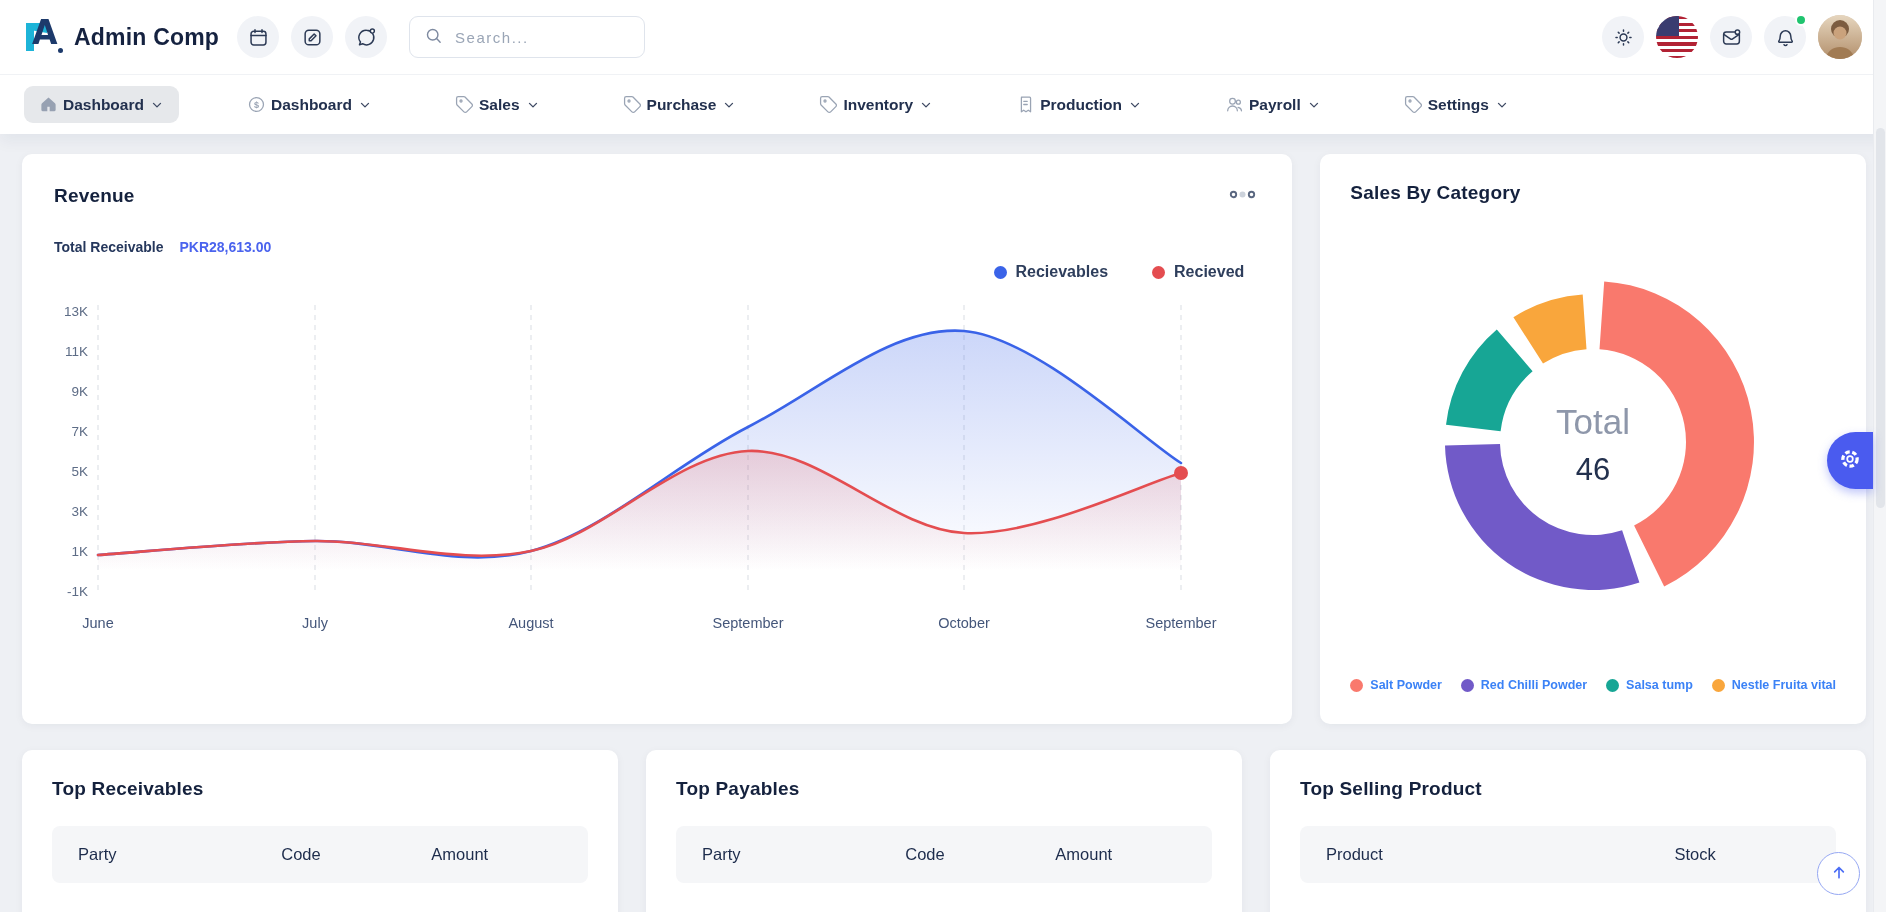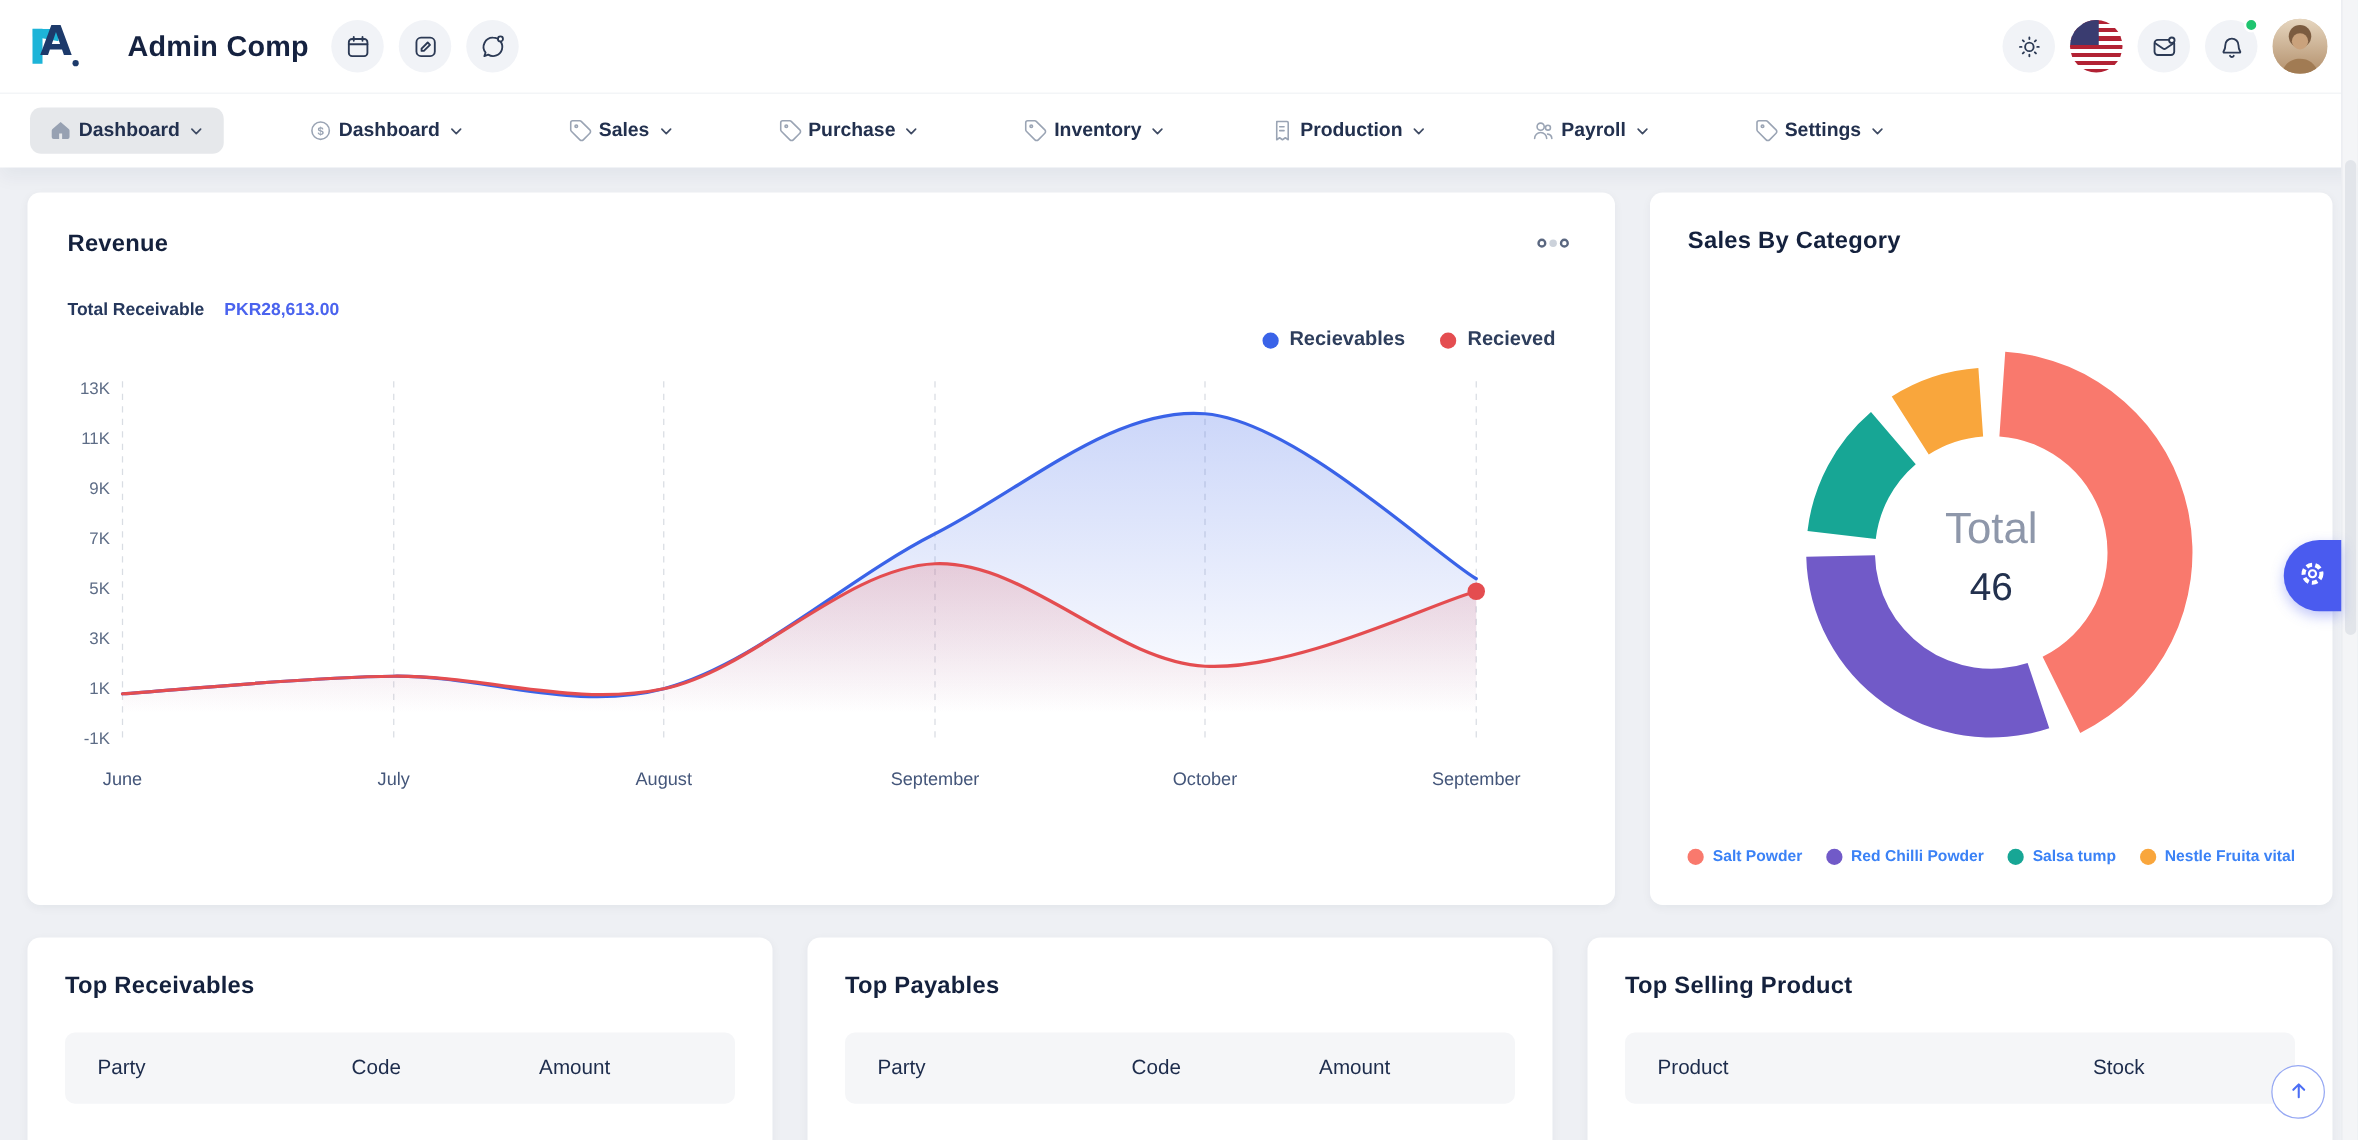--- a/index.html
+++ b/index.html
@@ -8,21 +8,21 @@
     width:1886px; height:912px; overflow:hidden; position:relative;
     background:#eef0f4; font-family:"Liberation Sans", sans-serif; color:#1c2b4a;
   }
   
   .header { height:74px; background:#fff; display:flex; align-items:center; padding:0 24px; gap:12px; position:relative; z-index:5; }
   .logo { position:relative; width:38px; height:36px; flex:0 0 auto; }
   .logo-bar-v { position:absolute; left:2px; top:4px; width:8px; height:28px; background:#1db4d8; }
   .logo-bar-h { position:absolute; left:2px; top:4px; width:21px; height:10px; background:#1db4d8; clip-path:polygon(0 0,100% 0,100% 100%,0 62%); }
   .logo-a { position:absolute; left:8px; top:-6px; font-size:33px; font-weight:800; color:#1d3a6b; font-family:"DejaVu Sans",sans-serif; }
   .logo-dot { position:absolute; right:-1px; bottom:2px; width:5px; height:5px; border-radius:50%; background:#1d3a6b; }
-  .brand { font-size:23px; font-weight:700; color:#152240; letter-spacing:.2px; margin-right:6px; white-space:nowrap;margin-left:28px; }
+  .brand { font-size:23px; font-weight:700; color:#152240; letter-spacing:.2px; margin-right:6px; white-space:nowrap; }
   .icon-btn { width:42px; height:42px; border-radius:50%; background:#f1f3f7; border:none; display:flex; align-items:center; justify-content:center; cursor:pointer; position:relative; padding:0; color:#2c3a55; }
   .icon-btn svg { display:block; }
   .search { width:236px; height:42px; border:1.5px solid #dfe4ec; border-radius:9px; display:flex; align-items:center; gap:10px; padding:0 14px; margin-left:10px; background:#fff; color:#8d99ab; }
   .search input { border:none; outline:none; background:transparent; width:100%; font-size:15px; letter-spacing:1.5px; color:#33405c; font-family:"Liberation Sans",sans-serif; }
   .search input::placeholder { color:#9aa5b6; }
   .header-right { margin-left:auto; display:flex; align-items:center; gap:12px; }
   .flag-btn { width:42px; height:42px; border-radius:50%; border:none; padding:0; overflow:hidden; position:relative; cursor:pointer; background:repeating-linear-gradient(180deg,#b22234 0 3.3px,#ffffff 3.3px 6.6px); }
   .flag-canton { position:absolute; left:0; top:0; width:55%; height:48%; background:#3a3c70; }
   .green-dot { position:absolute; top:-2px; right:-1px; width:12px; height:12px; border-radius:50%; background:#1fc46f; border:2px solid #fff; }
   .avatar { width:44px; height:44px; border-radius:50%; overflow:hidden; border:none; padding:0; cursor:pointer; background:#d8c6ae; }
@@ -37,21 +37,21 @@
   .main { padding:20px 20px 0 22px; display:flex; flex-direction:column; gap:26px; }
   .row1 { display:flex; gap:28px; }
   .card { background:#fff; border-radius:10px; box-shadow:0 2px 8px rgba(23,37,63,.05); }
   .card-title { font-size:19px; font-weight:700; color:#14213d; margin:0; letter-spacing:.2px; }
   .revenue-card { width:1472px; height:570px; padding:30px 32px; }
   .rev-head { display:flex; align-items:center; justify-content:space-between; }
   .dots-btn { border:none; background:transparent; cursor:pointer; padding:4px; display:flex; }
   .total-row { margin-top:31px; font-size:14px; display:flex; align-items:flex-end; }
   .total-label { color:#25375c; font-weight:600; }
   .total-value { color:#4a63ee; font-weight:700; margin-left:16px; }
-  .legend-row { display:flex; justify-content:flex-end; gap:28px; margin-top:8px; margin-right:16px; }
+  .legend-row { display:flex; justify-content:flex-end; gap:44px; margin-top:8px; margin-right:16px; }
   .legend-item { display:flex; align-items:center; gap:9px; font-size:16px; font-weight:600; color:#2e3e5c; cursor:pointer; }
   .legend-dot { width:13px; height:13px; border-radius:50%; }
   .chart-wrap { margin-top:16px; }
   
   .category-card { width:598px; height:570px; padding:28px 30px 22px; display:flex; flex-direction:column; }
   .donut-wrap { flex:1; display:flex; align-items:center; justify-content:center; margin-top:2px; }
   .donut-legend { display:flex; justify-content:center; align-items:center; gap:19px; margin-bottom:10px; }
   .donut-legend-item { display:flex; align-items:center; gap:7px; font-size:12.5px; font-weight:600; color:#3b82f6; cursor:pointer; white-space:nowrap; }
   .donut-legend-dot { width:13px; height:13px; border-radius:50%; }
   
@@ -96,20 +96,27 @@
   </button>
   <button class="icon-btn">
     <span>
         <svg width="21" height="21" viewBox="0 0 24 24" fill="none" stroke="currentColor" stroke-width="1.7" stroke-linejoin="round">
           <path d="M12 3.6a8.4 8.4 0 1 1-4.5 15.5L4 20.4l1.1-3.2A8.4 8.4 0 0 1 12 3.6z"></path>
           <circle cx="18.7" cy="4.7" r="2.3" fill="#fff"></circle>
         </svg>
       </span>
   </button>
 
+  <div class="search">
+    <span><svg width="19" height="19" viewBox="0 0 24 24" fill="none" stroke="#7e8aa0" stroke-width="1.8" stroke-linecap="round">
+          <circle cx="11" cy="11" r="6.6"></circle>
+          <path d="M15.9 15.9L20.4 20.4"></path>
+        </svg></span>
+    <input type="text" placeholder="Search..." style="">
+  </div>
 
   <div class="header-right">
     <button class="icon-btn">
       <span>
           <svg width="21" height="21" viewBox="0 0 24 24" fill="none" stroke="currentColor" stroke-width="1.7" stroke-linecap="round">
             <circle cx="12" cy="12" r="3.9"></circle>
             <path d="M12 3.4v1.4M12 19.2v1.4M3.4 12h1.4M19.2 12h1.4M6 6l1 1M17 17l1 1M18 6l-1 1M7 17l-1 1"></path>
           </svg>
         </span>
     </button>

